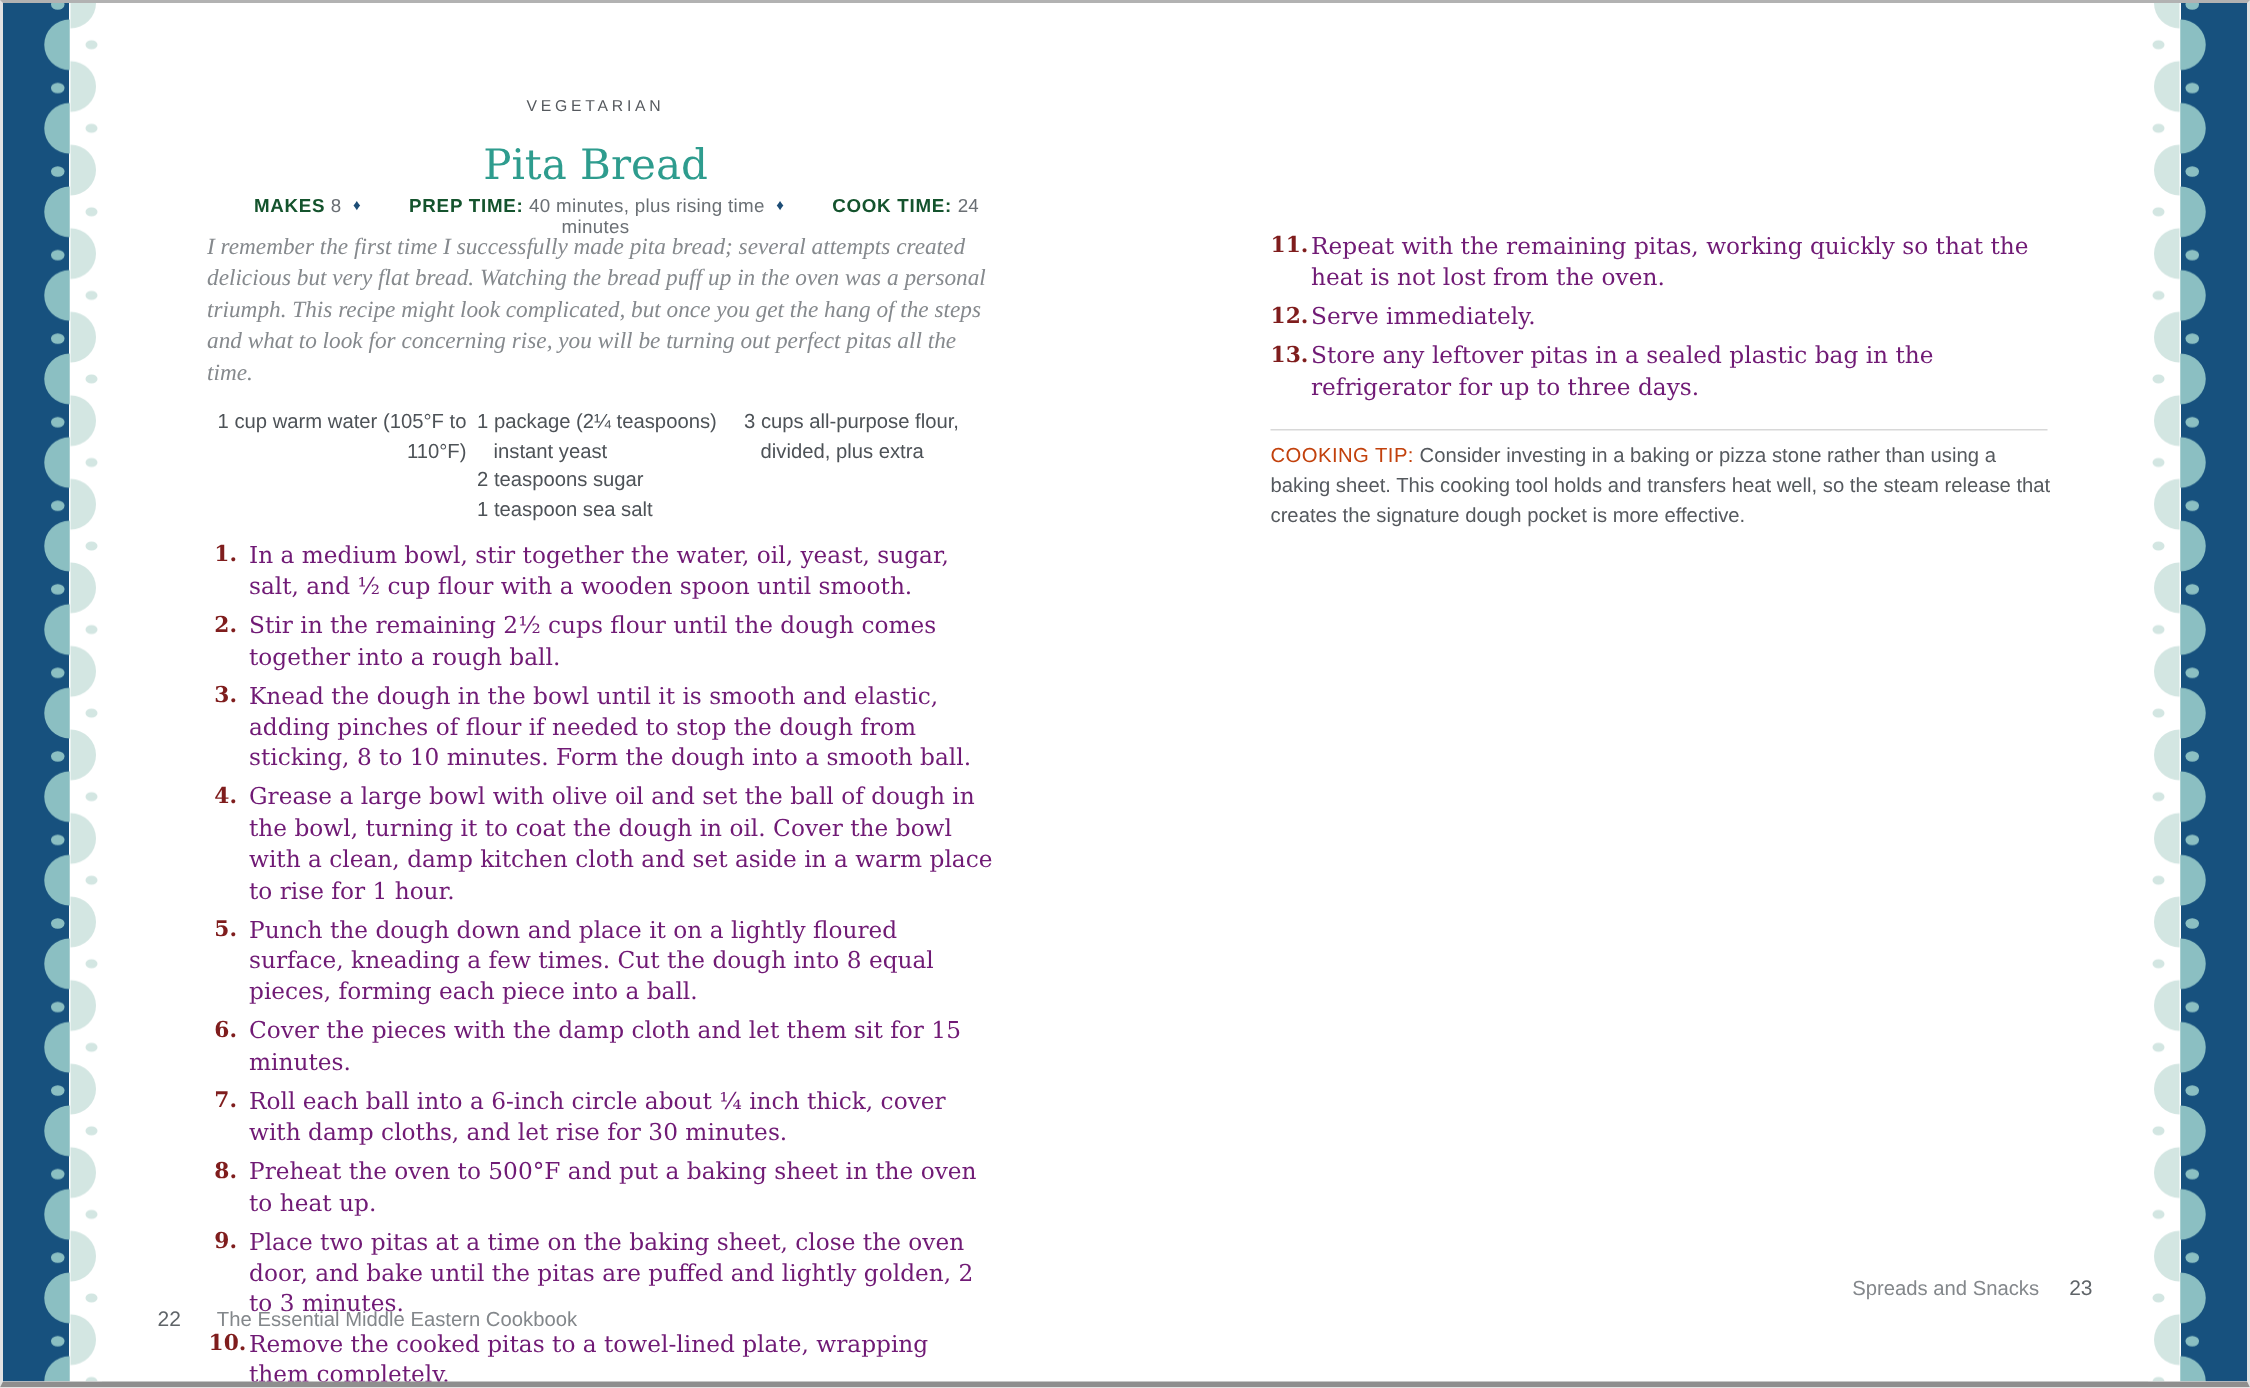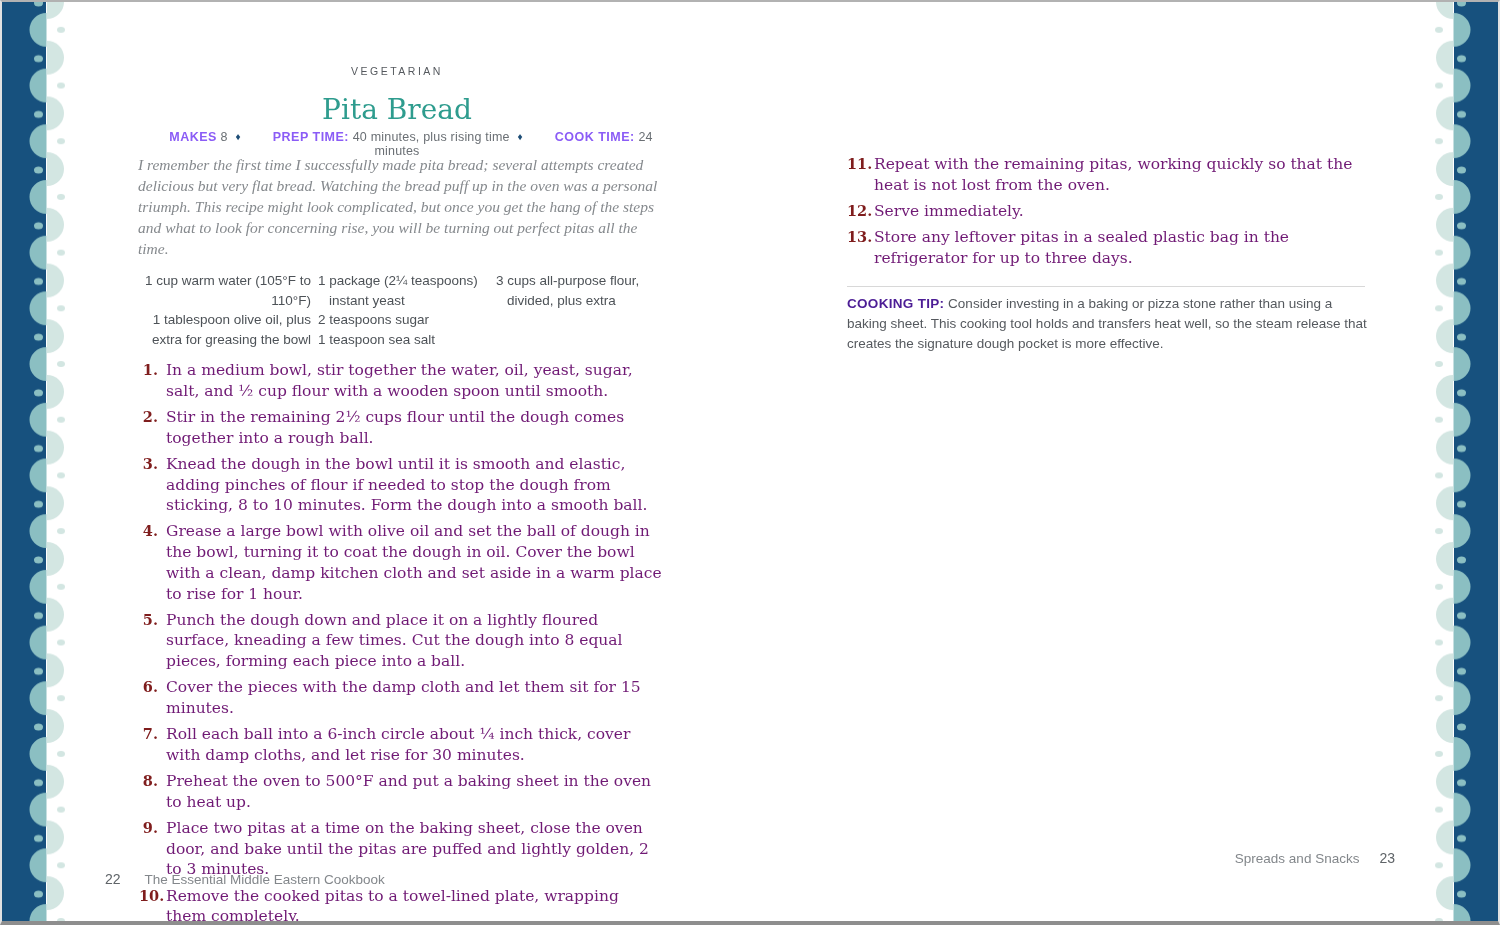--- a/index.html
+++ b/index.html
@@ -29,21 +29,21 @@
   }
   .title{
     width:520px;text-align:center;
     font-family:"DejaVu Serif", serif;
     font-size:28px;color:#2e9c8e;font-weight:500;
   }
   .meta{
     width:560px;text-align:center;
     font-size:12.5px;color:#6a6f74;letter-spacing:0.2px;
   }
-  .meta b{color:#8b5cf6;font-weight:700;letter-spacing:0.5px;margin-left:28px;}
+  .meta b{color:#14532d;font-weight:700;letter-spacing:0.5px;margin-left:28px;}
   .meta .diamond{color:#1d4d76;font-size:10px;padding:0 4px;position:relative;top:-1px;}
 
   .intro{
     width:523px;
     font-family:Liberation Serif, serif;
     font-style:italic;
     font-size:15.5px;line-height:21px;color:#85898d;
   }
 
   .ingredients-col{font-size:13.5px;line-height:19.6px;color:#4d5257;}
@@ -61,21 +61,21 @@
   }
   .step-text{
     font-family:"DejaVu Serif", serif;
     font-size:15.5px;line-height:20.7px;color:#701a75;
   }
 
   .tip-rule{height:0;border-top:1px solid #d8d8d8;}
   .tip{
     width:520px;font-size:13.5px;line-height:19.8px;color:#55595e;
   }
-  .tip b{color:#4c1d95;font-weight:700;letter-spacing:0.3px;}
+  .tip b{color:#c2410c;font-weight:400;letter-spacing:0.3px;}
 
   .footer-left{font-size:13.5px;color:#83878b;}
   .footer-left .pagenum{color:#5f6468;font-size:14px;margin-right:24px;}
   .footer-right{font-size:13.5px;color:#83878b;text-align:right;}
   .footer-right .pagenum{color:#5f6468;font-size:14px;margin-left:20px;}
 </style>
 </head>
 <body>
 
 <div class="spread">
@@ -121,21 +121,20 @@
 
   <div class="abs meta" style="left:115px;top:128px;">
     <b>MAKES</b><span> 8 </span><span class="diamond">♦</span><b>PREP TIME:</b><span> 40 minutes, plus rising time </span><span class="diamond">♦</span><b>COOK TIME:</b><span> 24 minutes</span>
   </div>
 
   <div class="abs intro" style="left:136px;top:152px;">I remember the first time I successfully made pita bread; several attempts created delicious but very flat bread. Watching the bread puff up in the oven was a personal triumph. This recipe might look complicated, but once you get the hang of the steps and what to look for concerning rise, you will be turning out perfect pitas all the time.</div>
 
   <div class="abs ingredients-col" style="left:137px;top:269px;width:172px;text-align:right;">
 
   <div class="ingredient">1 cup warm water (105°F to 110°F)</div>
-      <div class="ingredient">1 tablespoon olive oil, plus extra for greasing the bowl</div>
     </div>
   <div class="abs ingredients-col" style="left:316px;top:269px;width:165px;">
 
   <div class="ingredient">1 package (2¼ teaspoons) instant yeast</div>
       <div class="ingredient">2 teaspoons sugar</div>
       <div class="ingredient">1 teaspoon sea salt</div>
     </div>
   <div class="abs ingredients-col" style="left:494px;top:269px;width:165px;">
 
   <div class="ingredient">3 cups all-purpose flour, divided, plus extra</div>

